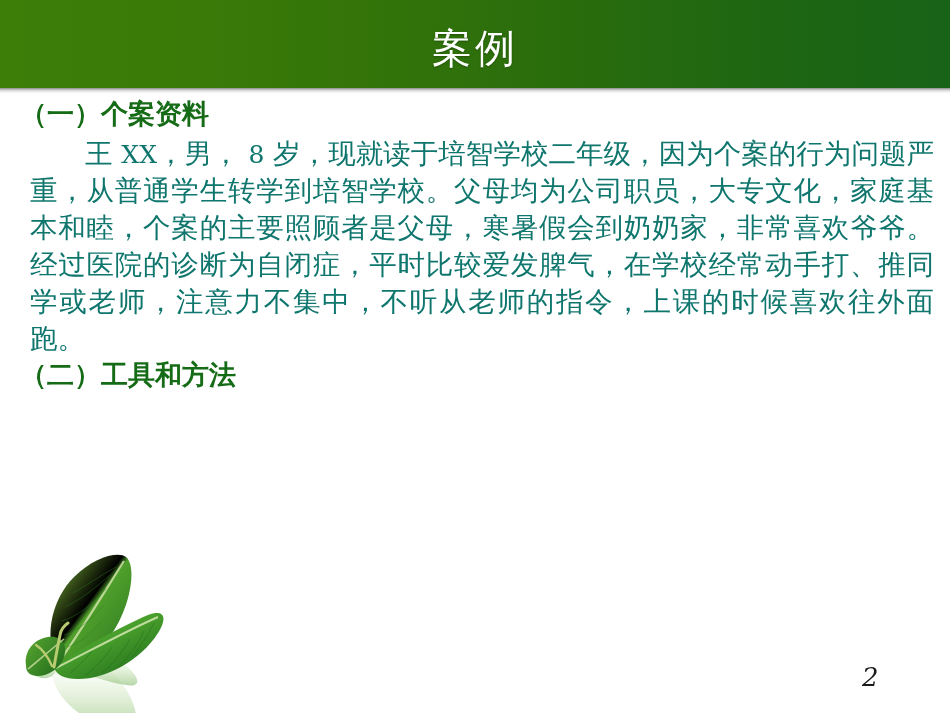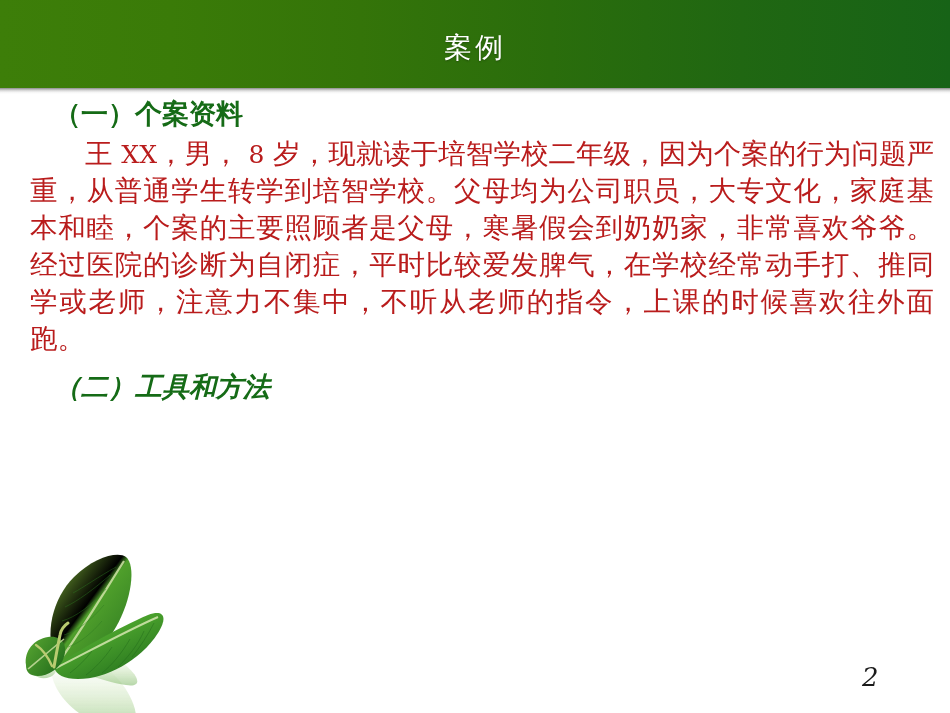--- a/index.html
+++ b/index.html
@@ -48,51 +48,49 @@
   #slide-title {
     position: absolute;
     left: 0;
     top: 0;
     width: 950px;
     height: 88px;
     display: flex;
     align-items: center;
     justify-content: center;
     color: #ffffff;
-    font-size: 28px;
+    font-size: 40px;
     letter-spacing: 3px;
     font-family: "DejaVu Sans", "Liberation Sans", sans-serif;
     text-shadow: 0 1px 2px rgba(0,0,0,0.28);
     padding-top: 8px;
     box-sizing: border-box;
   }
 
   
   #content {
     position: absolute;
     left: 0;
     top: 96px;
     width: 950px;
   }
   .section-heading {
     color: #156b16;
     font-size: 27px;
     font-weight: bold;
     font-family: "DejaVu Sans", "Liberation Sans", sans-serif;
-    padding-left: 54px;
+    padding-left: 20px;
     letter-spacing: 0px;
     line-height: 1.35;
     white-space: nowrap;
   }
   #heading-two {
-    margin-top: 12px;
-    font-style: italic;
   }
   .body-paragraph {
-    color: #b91c1c;
+    color: #0f766e;
     font-size: 27.5px;
     line-height: 1.345;
     font-family: "DejaVu Sans", "Liberation Sans", sans-serif;
     margin: 0;
     padding: 3px 16px 0 30px;
     text-indent: 2em;
     text-align: justify;
     text-justify: inter-ideograph;
     letter-spacing: 0px;
   }

